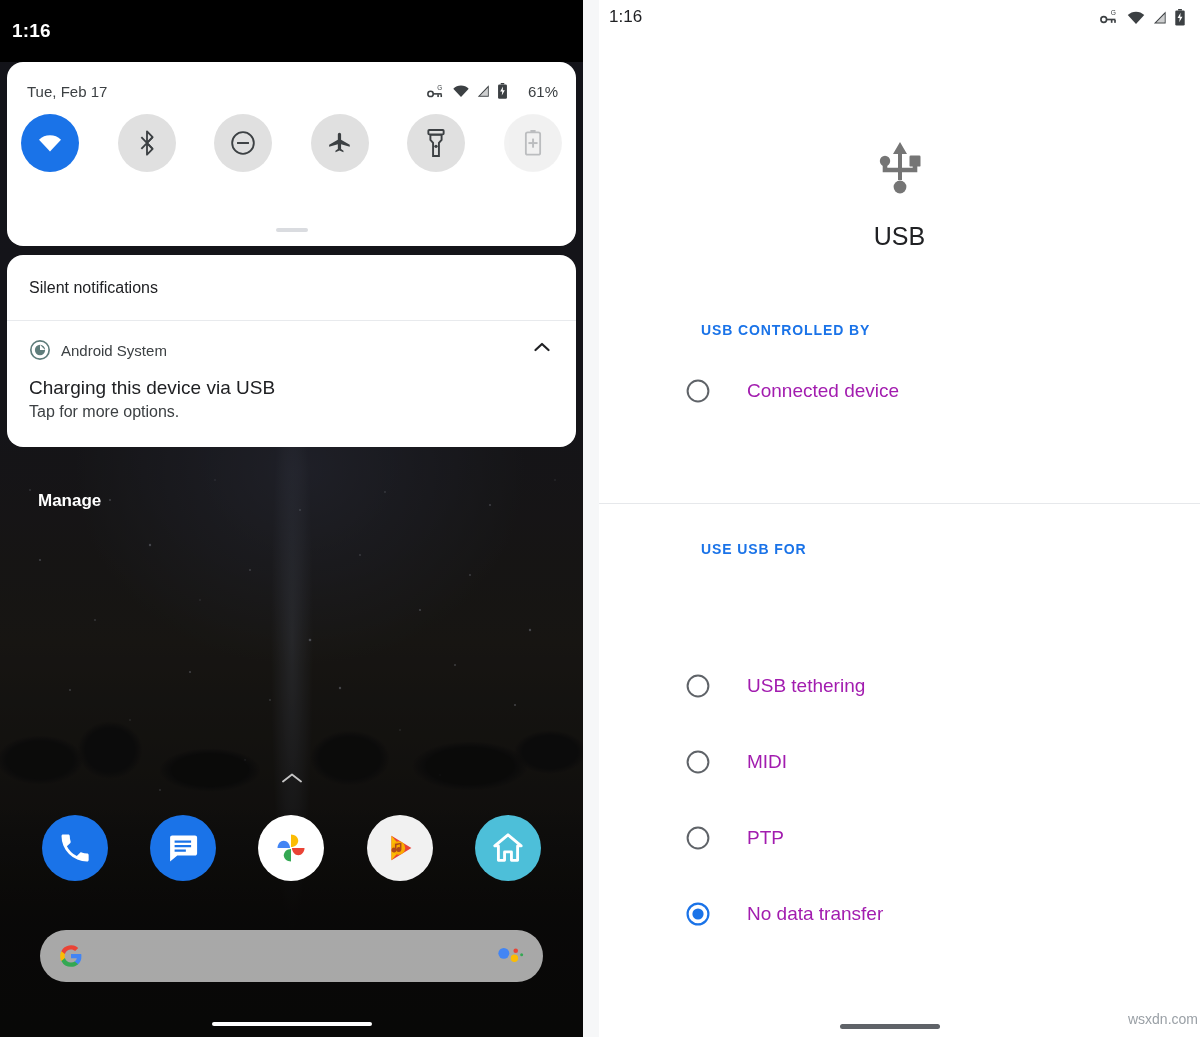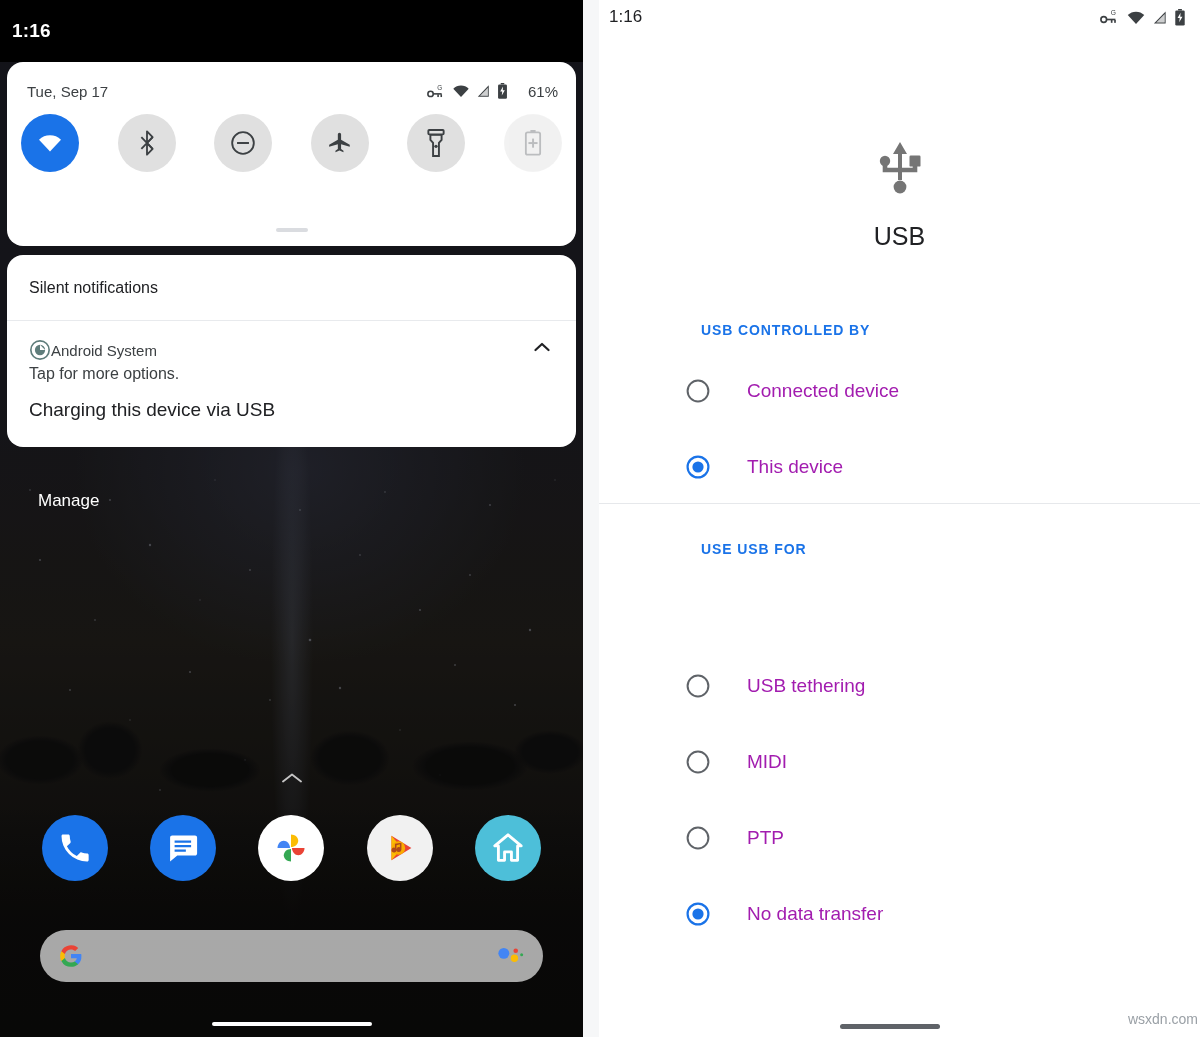--- a/index.html
+++ b/index.html
@@ -91,32 +91,32 @@
     bottom:14px; width:32px; height:4px; border-radius:2px; background:#dadce0;
   }
 
   #notif-card { top:255px; height:192px; overflow:hidden; }
   #silent-header {
     height:66px; display:flex; align-items:center; padding-left:22px;
     border-bottom:1px solid #e8eaed;
     font-size:16px; color:#202124;
   }
   #notif-body { padding:18px 22px 0 22px; position:relative; }
-  #notif-app-row { display:flex; align-items:center; }
+  #notif-app-row { display:flex; align-items:center; gap:10px; }
   #notif-app-name { font-size:15px; color:#3c4043; }
   #notif-collapse {
     position:absolute; right:22px; top:14px; width:24px; height:24px;
     display:flex; align-items:center; justify-content:center;
   }
   #notif-title { font-size:19px; color:#202124; margin-top:16px; }
   #notif-text { font-size:16px; color:#3c4043; margin-top:4px; }
 
   #manage-btn {
     position:absolute; left:38px; top:491px; z-index:6;
-    color:#ffffff; font-size:17px; font-weight:normal;
+    color:#ffffff; font-size:17px; font-weight:bold;
   }
 
   
   #shade-arrow {
     position:absolute; left:50%; transform:translateX(-50%);
     top:772px; z-index:4; opacity:.75;
   }
   #dock {
     position:absolute; left:0; top:815px; width:583px; height:66px;
     display:flex; align-items:center; justify-content:space-evenly; z-index:4;
@@ -231,21 +231,21 @@
     <div id="ground"></div>
   </div>
   <div id="scrim"></div>
 
   <div id="status-bar-left">
     <span class="clock">1:16</span>
   </div>
 
   <div class="card" id="qs-card">
     <div id="qs-header">
-      <span id="qs-date">Tue, Sep 17</span>
+      <span id="qs-date">Tue, Feb 17</span>
       <span id="qs-status-icons">
         <svg width="19" height="15" viewBox="0 0 24 18">
           <text x="13" y="7" font-size="8" fill="#3c4043" font-family="Liberation Sans, sans-serif">G</text>
           <circle cx="4.5" cy="12" r="3.4" fill="none" stroke="#3c4043" stroke-width="2"></circle>
           <rect x="7.5" y="11" width="11" height="2" fill="#3c4043"></rect>
           <rect x="13" y="12.5" width="2" height="3.5" fill="#3c4043"></rect>
           <rect x="17" y="12.5" width="2" height="3.5" fill="#3c4043"></rect>
         </svg>
         <svg width="18" height="14" viewBox="0 0 20 16">
           <path d="M10 14.8 1.2 5.4A12.6 12.6 0 0 1 18.8 5.4Z" fill="#3c4043"></path>
@@ -315,22 +315,22 @@
           <circle cx="12" cy="12" r="5.6" fill="#5f7d7b"></circle>
           <path d="M12 6.4 17.6 12 12 12Z" fill="#ffffff"></path>
         </svg>
         <span id="notif-app-name">Android System</span>
       </div>
       <div id="notif-collapse">
         <svg width="16" height="10" viewBox="0 0 16 10">
           <path d="M1.5 8 8 2 14.5 8" fill="none" stroke="#202124" stroke-width="2.2" stroke-linecap="round" stroke-linejoin="round"></path>
         </svg>
       </div>
+      <div id="notif-title">Charging this device via USB</div>
       <div id="notif-text">Tap for more options.</div>
-      <div id="notif-title">Charging this device via USB</div>
     </div>
   </div>
 
   <div id="manage-btn">Manage</div>
 
   <svg id="shade-arrow" width="22" height="12" viewBox="0 0 22 12">
     <path d="M2 9.5 11 2.5 20 9.5" fill="none" stroke="#ffffff" stroke-width="1.8" stroke-linecap="round" stroke-linejoin="round"></path>
   </svg>
 
   <div id="dock">
@@ -435,27 +435,20 @@
 
   <div class="section-header" id="sec-controlled">USB CONTROLLED BY</div>
 
   <div class="radio-row" style="top:363px">
     <svg class="radio" viewBox="0 0 26 26">
       <circle cx="13" cy="13" r="10.4" fill="none" stroke="#5f6368" stroke-width="2"></circle>
     </svg>
     <span class="radio-label">Connected device</span>
   </div>
 
-  <div class="radio-row" style="top:439px">
-    <svg class="radio" viewBox="0 0 26 26">
-      <circle cx="13" cy="13" r="10.4" fill="none" stroke="#1a73e8" stroke-width="2.2"></circle>
-      <circle cx="13" cy="13" r="5.6" fill="#1a73e8"></circle>
-    </svg>
-    <span class="radio-label">This device</span>
-  </div>
 
   <div id="group-divider"></div>
 
   <div class="section-header" id="sec-usefor">USE USB FOR</div>
 
 
   <div class="radio-row" style="top:658px">
     <svg class="radio" viewBox="0 0 26 26">
       <circle cx="13" cy="13" r="10.4" fill="none" stroke="#5f6368" stroke-width="2"></circle>
     </svg>

